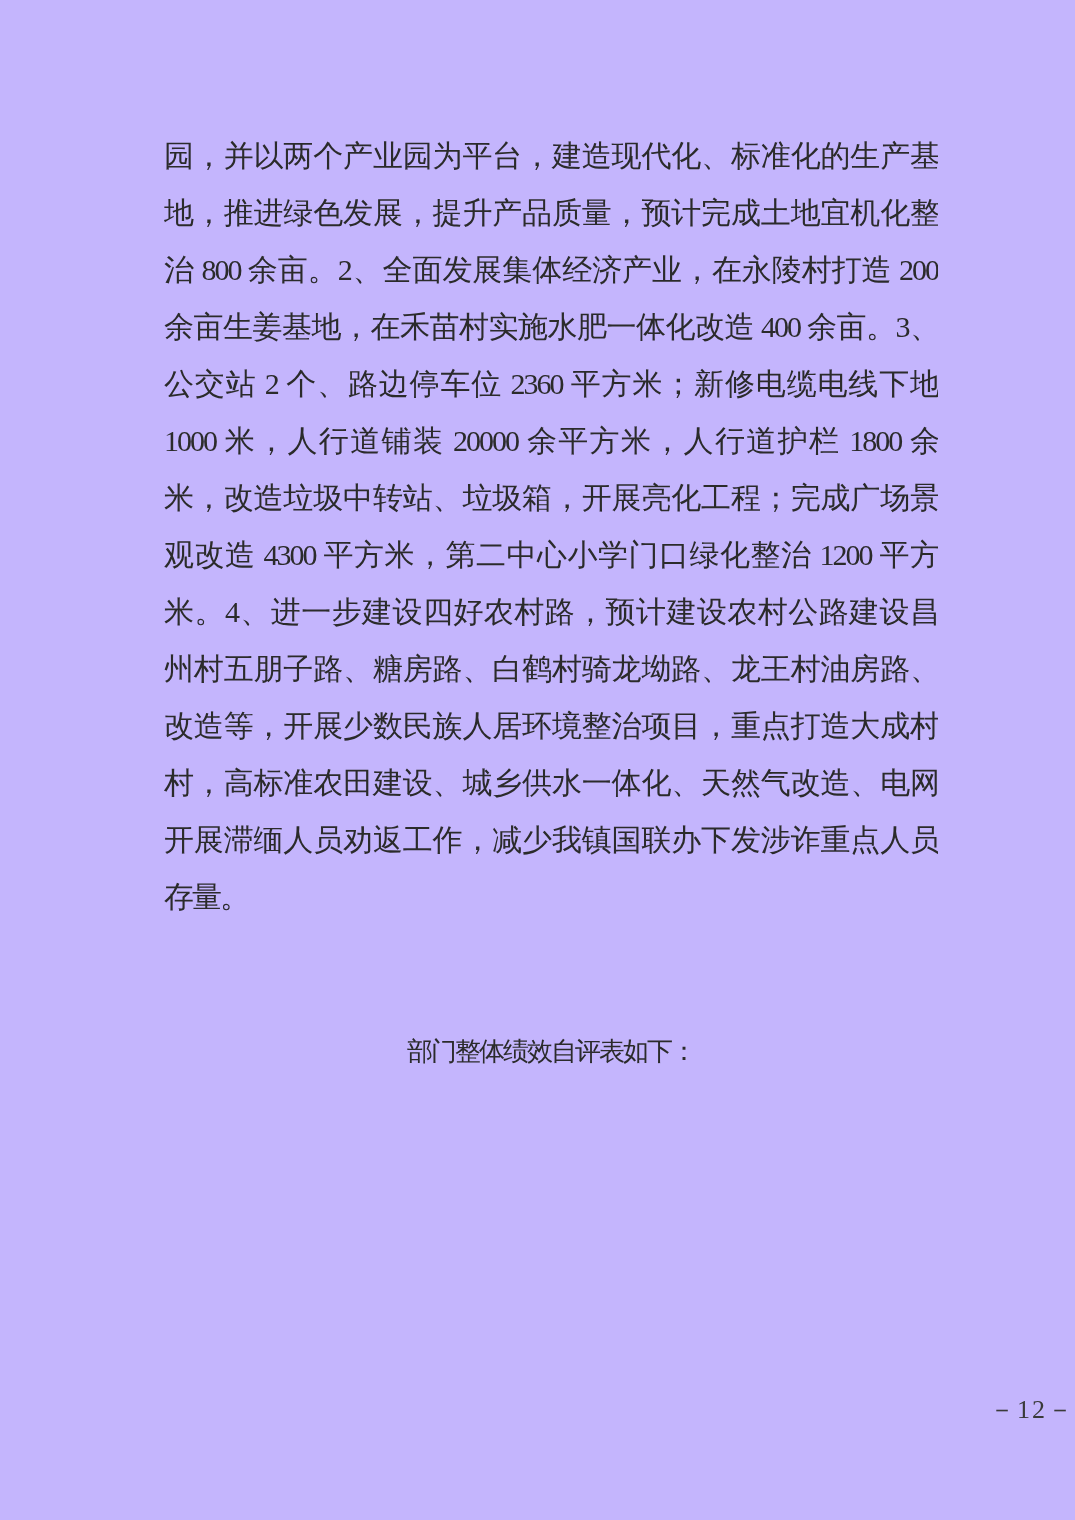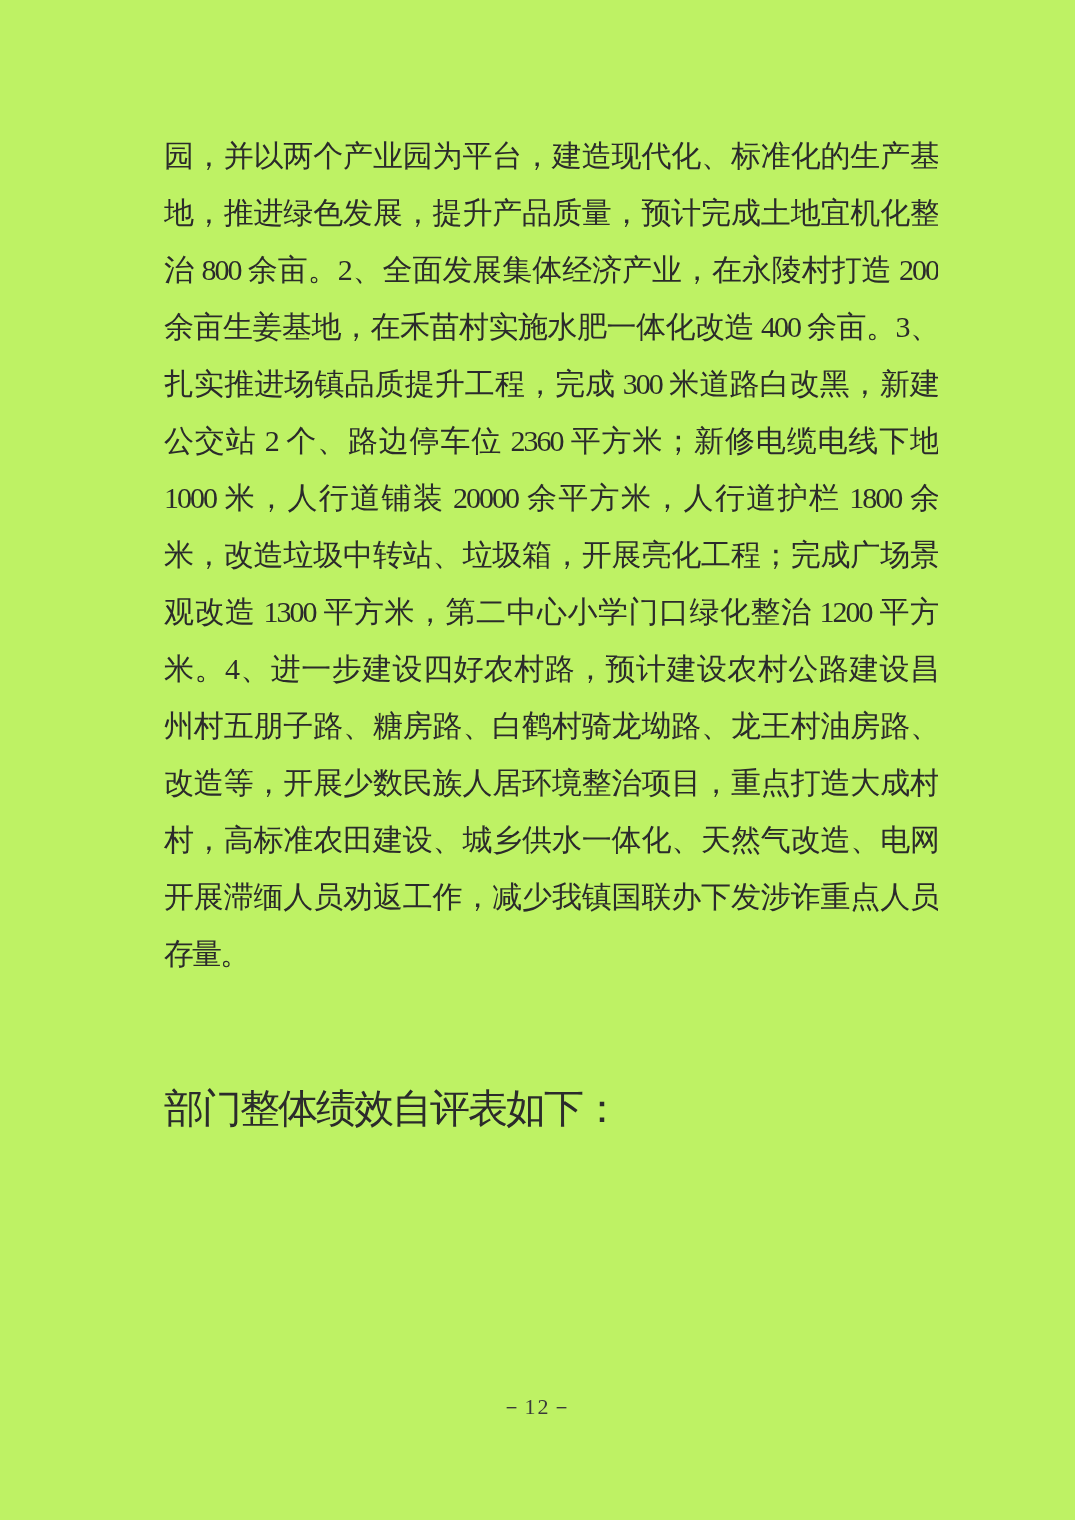--- a/index.html
+++ b/index.html
@@ -4,21 +4,21 @@
 <style>
   html, body {
     margin: 0;
     padding: 0;
     background: #ffffff;
   }
   .page {
     position: relative;
     width: 1075px;
     height: 1520px;
-    background: #bef264;
+    background: #c4b5fd;
     font-family: "Liberation Serif", "DejaVu Serif", serif;
     color: #2b2b2b;
     overflow: hidden;
   }
   .content {
     position: absolute;
     left: 164px;
     top: 127px;
     width: 774px;
   }
@@ -31,52 +31,51 @@
     text-align: justify;
     text-align-last: justify;
     white-space: normal;
   }
   .line.last {
     text-align: right;
     text-align-last: left;
   }
   .para2 {
     margin-top: 98px;
-    font-size: 40px;
+    font-size: 26px;
     letter-spacing: -2px;
     line-height: 57px;
     height: 57px;
-    text-align: left;
+    text-align: center;
   }
   .footer {
     position: absolute;
     left: 0;
     right: 0;
     top: 1392px;
-    text-align: center;
-    font-size: 22px;
+    text-align: right;
+    font-size: 26px;
     letter-spacing: 2px;
     color: #3a3a3a;
   }
 </style>
 </head>
 <body>
 
 <div class="page">
   <div class="content">
     <div class="body-paragraph">
       <div class="line">园，并以两个产业园为平台，建造现代化、标准化的生产基</div>
       <div class="line">地，推进绿色发展，提升产品质量，预计完成土地宜机化整</div>
       <div class="line">治 800 余亩。2、全面发展集体经济产业，在永陵村打造 200</div>
       <div class="line">余亩生姜基地，在禾苗村实施水肥一体化改造 400 余亩。3、</div>
-      <div class="line">扎实推进场镇品质提升工程，完成 300 米道路白改黑，新建</div>
       <div class="line">公交站 2 个、路边停车位 2360 平方米；新修电缆电线下地</div>
       <div class="line">1000 米，人行道铺装 20000 余平方米，人行道护栏 1800 余</div>
       <div class="line">米，改造垃圾中转站、垃圾箱，开展亮化工程；完成广场景</div>
-      <div class="line">观改造 1300 平方米，第二中心小学门口绿化整治 1200 平方</div>
+      <div class="line">观改造 4300 平方米，第二中心小学门口绿化整治 1200 平方</div>
       <div class="line">米。4、进一步建设四好农村路，预计建设农村公路建设昌</div>
       <div class="line">州村五朋子路、糖房路、白鹤村骑龙坳路、龙王村油房路、</div>
       <div class="line">改造等，开展少数民族人居环境整治项目，重点打造大成村</div>
       <div class="line">村，高标准农田建设、城乡供水一体化、天然气改造、电网</div>
       <div class="line">开展滞缅人员劝返工作，减少我镇国联办下发涉诈重点人员</div>
       <div class="line last">存量。</div>
     </div>
     <div class="para2">部门整体绩效自评表如下：</div>
   </div>
   <div class="footer">－12－</div>

